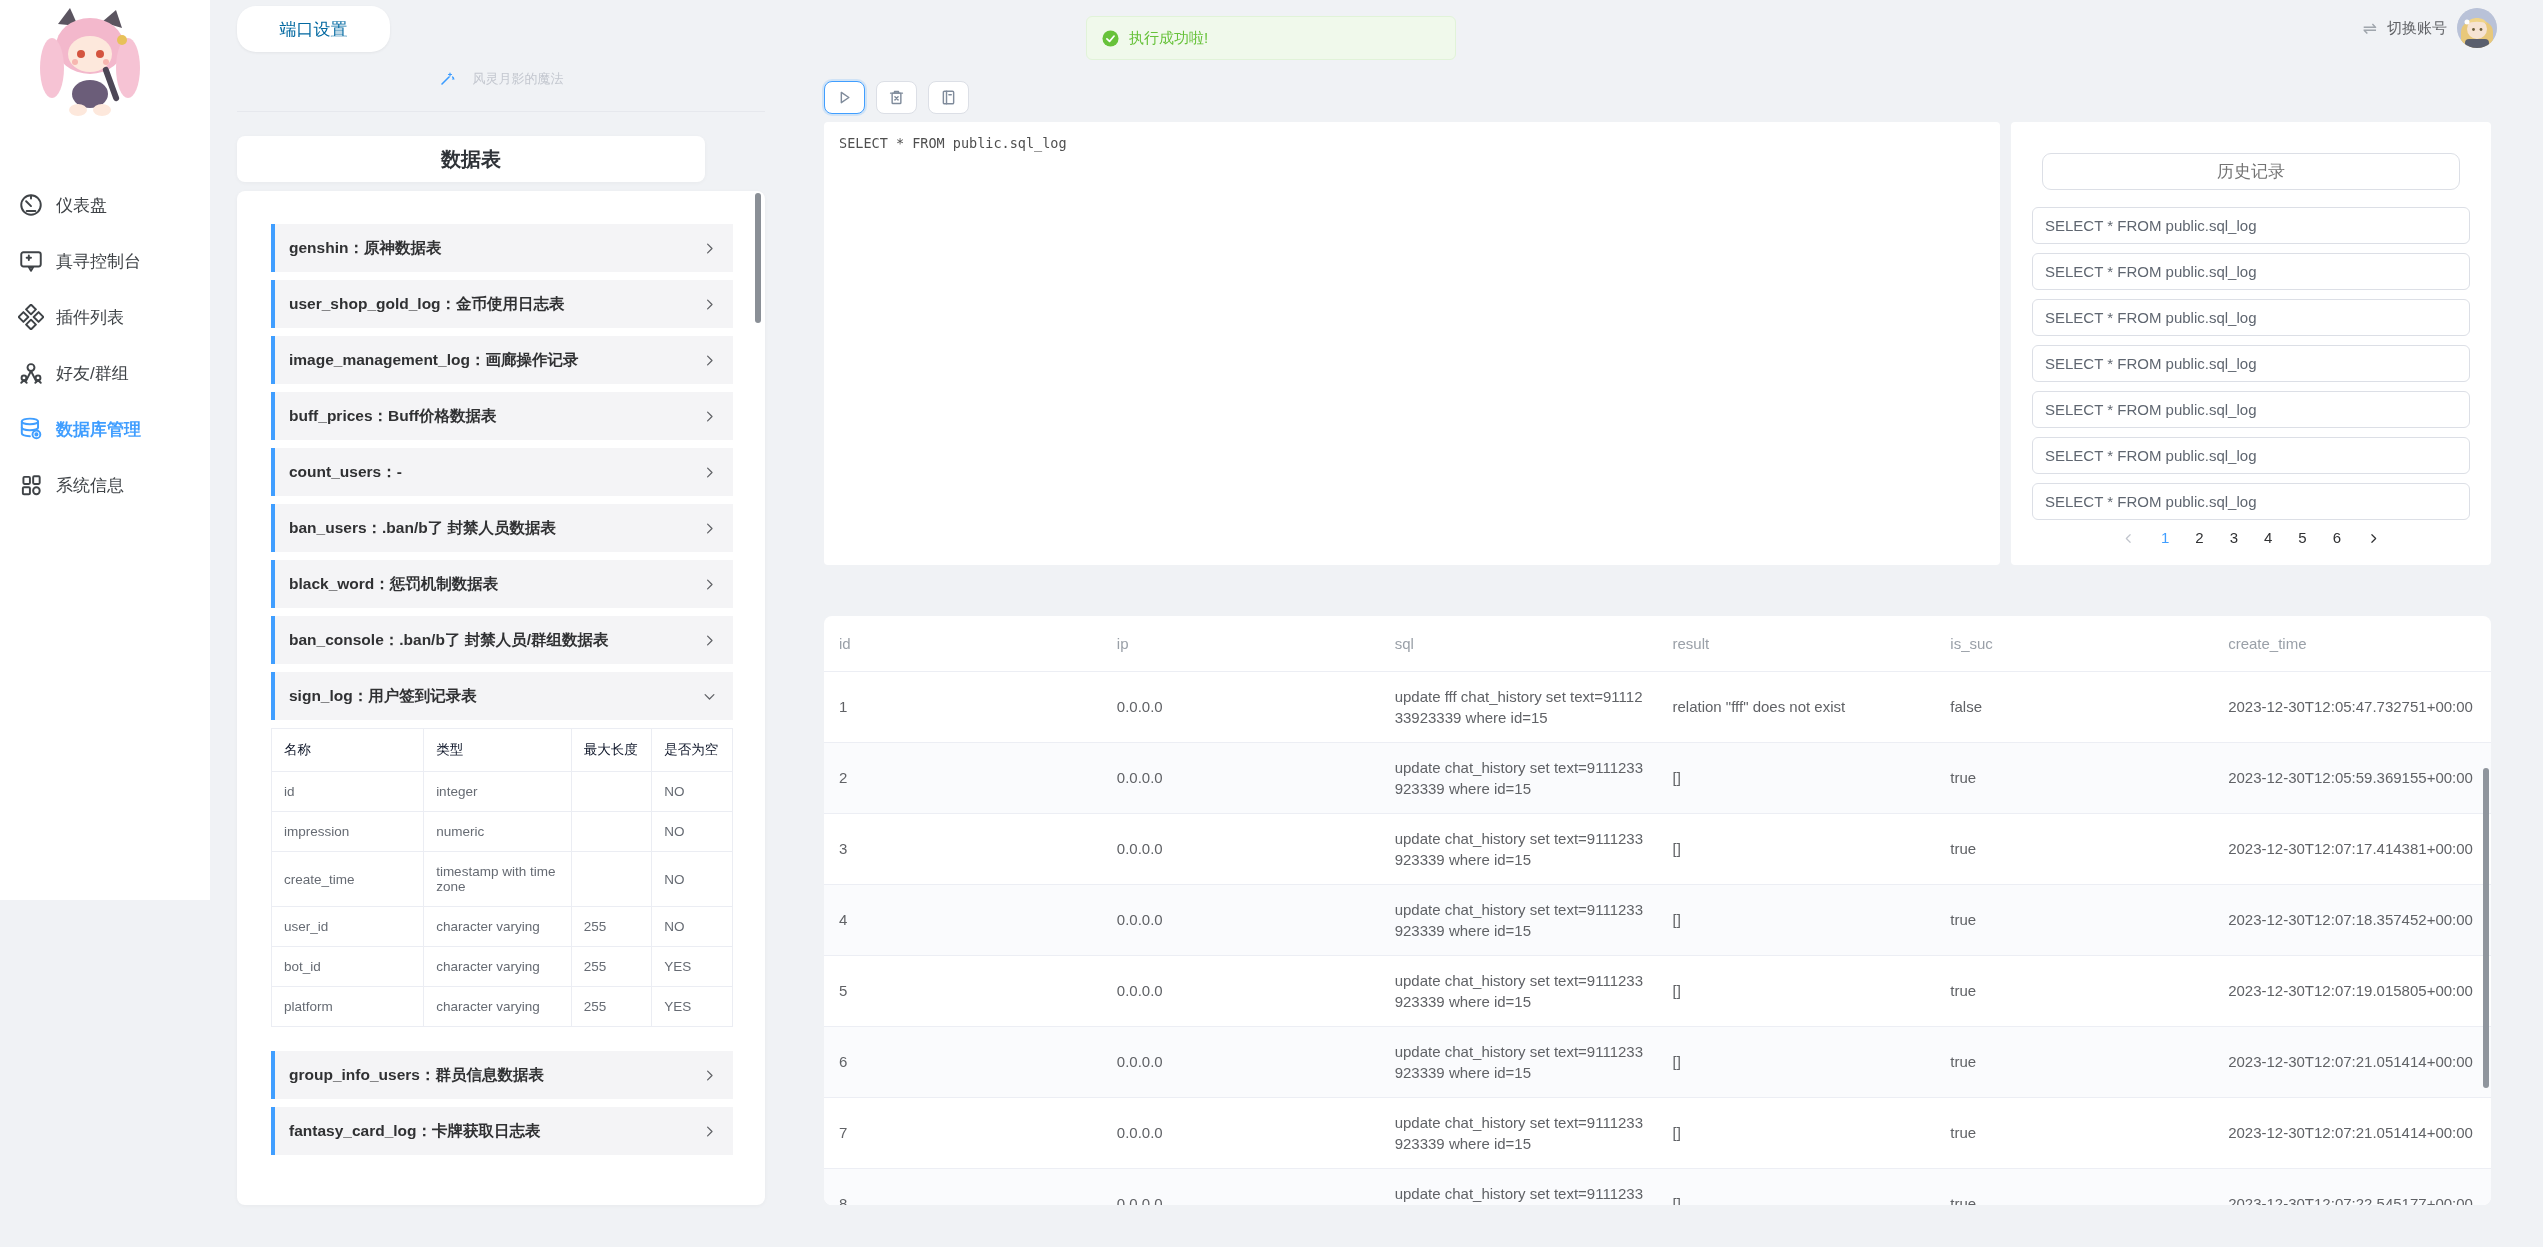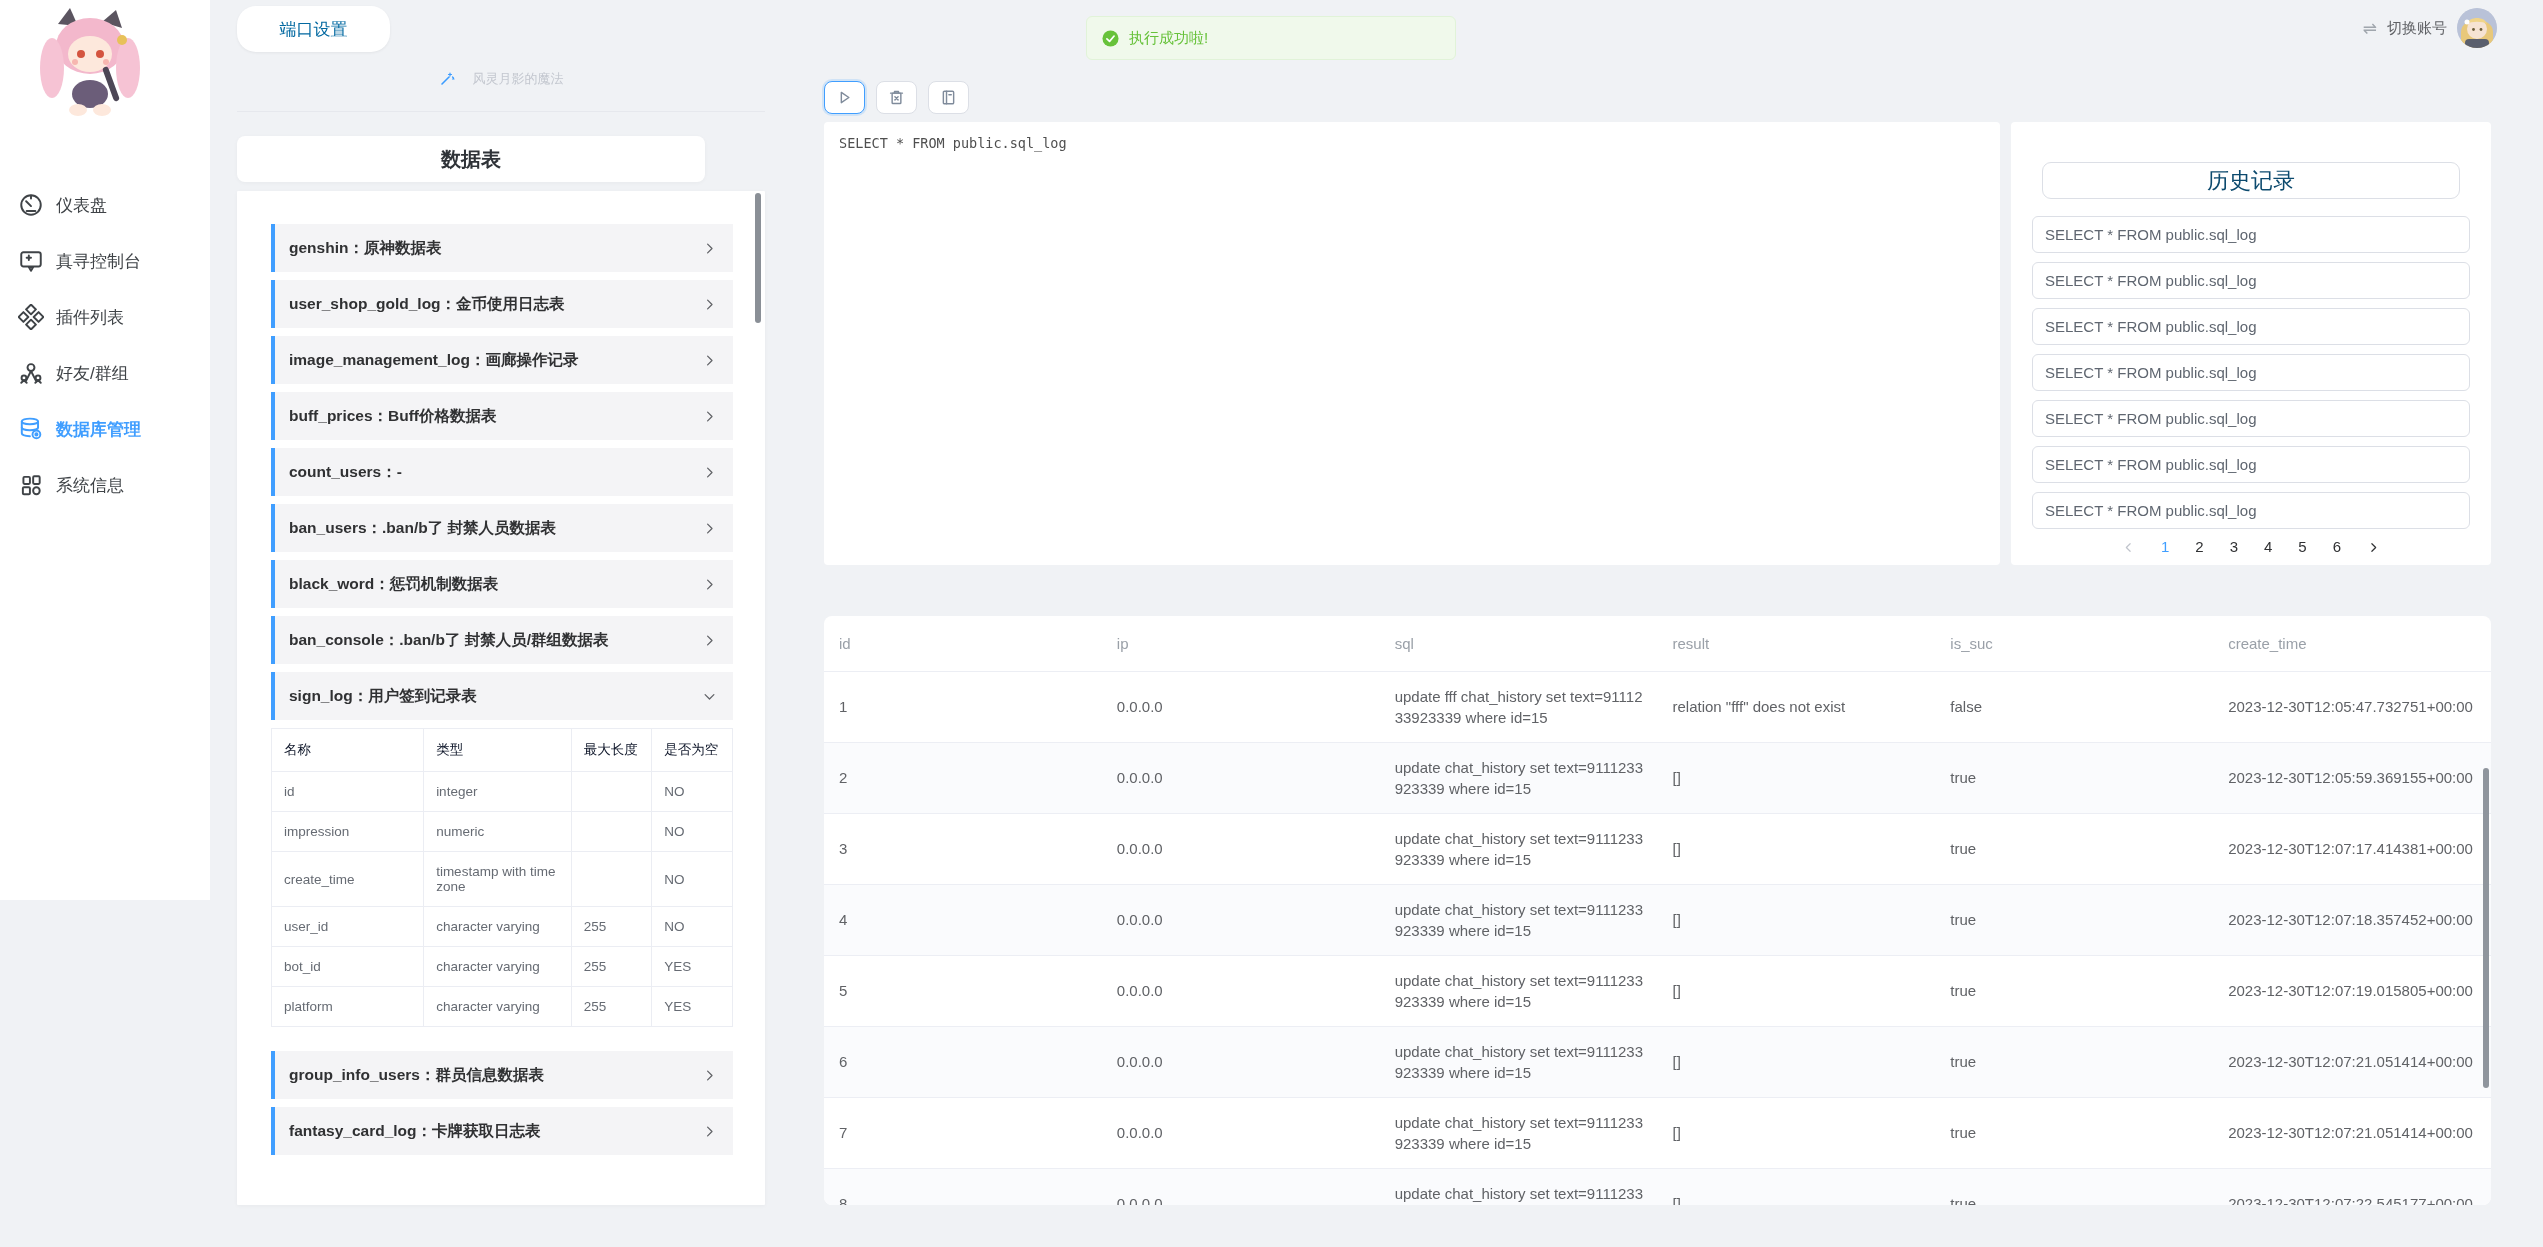--- a/index.html
+++ b/index.html
@@ -35,21 +35,21 @@
   .account-label { font-size:15px; color:#606266; }
   .avatar { width:40px; height:40px; border-radius:50%; overflow:hidden; background:#c8cede; }
 
   
   .watermark { left:237px; top:70px; width:528px; display:flex; justify-content:center; align-items:center; gap:18px; }
   .watermark span { font-size:13px; color:#c3c7cf; }
   .divider { left:237px; top:111px; width:528px; border-top:1px solid #e6e8ed; height:0; }
   .panel-title-card { left:237px; top:136px; width:468px; height:46px; background:#fff; border-radius:8px;
     box-shadow:0 1px 4px rgba(0,0,0,.04); display:flex; align-items:center; justify-content:center; }
   .panel-title-card h2 { font-size:20px; font-weight:bold; color:#2f3338; }
-  .list-card { left:237px; top:191px; width:528px; height:1014px; background:#fff; border-radius:1px;
+  .list-card { left:237px; top:191px; width:528px; height:1014px; background:#fff; border-radius:8px;
     box-shadow:0 1px 4px rgba(0,0,0,.04); padding:33px 32px 20px 34px; overflow:hidden; }
   .tbl-item { height:48px; background:#f4f4f6; border-left:4px solid #409eff; margin-bottom:8px;
     display:flex; align-items:center; padding:0 16px 0 14px; cursor:pointer; }
   .tbl-item .tbl-label { font-size:15.5px; font-weight:bold; color:#303133; }
   .tbl-item .chev { margin-left:auto; width:15px; height:15px; flex:0 0 auto; }
   .chev svg { width:100%; height:100%; stroke:#606266; stroke-width:2; fill:none; stroke-linecap:round; stroke-linejoin:round; }
   .schema-table { width:100%; border-collapse:collapse; margin:8px 0 24px; }
   .schema-table th, .schema-table td { border:1px solid #ebedf3; padding:12px 12px; font-size:13.5px;
     text-align:left; font-weight:normal; }
   .schema-table th { color:#0f172a; }
@@ -64,22 +64,22 @@
     display:flex; align-items:center; justify-content:center; cursor:pointer; }
   .tb-btn svg { width:19px; height:19px; stroke:#7f8b9b; fill:none; stroke-width:1.8; stroke-linecap:round; stroke-linejoin:round; }
   .tb-btn.run { border-color:#409eff; box-shadow:0 0 0 2px rgba(64,158,255,.18); }
   .editor-card { left:824px; top:122px; width:1176px; height:443px; background:#fff; border-radius:4px;
     padding:13px 15px; cursor:text; }
   .editor-card .query { font-family:"DejaVu Sans Mono","Liberation Mono",monospace; font-size:13.5px; color:#4f4f4f; }
 
   
   .history-card { left:2011px; top:122px; width:480px; height:443px; background:#fff; border-radius:4px;
     padding:31px 21px 0; }
-  .hist-title { height:37px; line-height:35px; border:1px solid #dcdfe6; border-radius:9px; margin:9px 10px 17px;
-    text-align:center; color:#0c4a6e; font-size:22px; }
+  .hist-title { height:37px; line-height:35px; border:1px solid #dcdfe6; border-radius:9px; margin:0 10px 17px;
+    text-align:center; color:#737373; font-size:17px; }
   .hist-item { height:37px; line-height:35px; border:1px solid #dcdfe6; border-radius:6px; margin-bottom:9px;
     padding:0 12px; font-size:15px; color:#5f6670; white-space:nowrap; overflow:hidden; cursor:pointer; }
   .pager { margin-top:8px; display:flex; align-items:center; justify-content:center; gap:26px; }
   .pager .pg { font-size:15px; color:#303133; cursor:pointer; }
   .pager .pg.active { color:#409eff; }
   .pager .parrow { width:13px; height:13px; cursor:pointer; }
   .pager .parrow svg { width:100%; height:100%; fill:none; stroke-width:2.2; stroke-linecap:round; stroke-linejoin:round; }
   .pager .parrow.prev svg { stroke:#c0c4cc; }
   .pager .parrow.next svg { stroke:#303133; }
 

